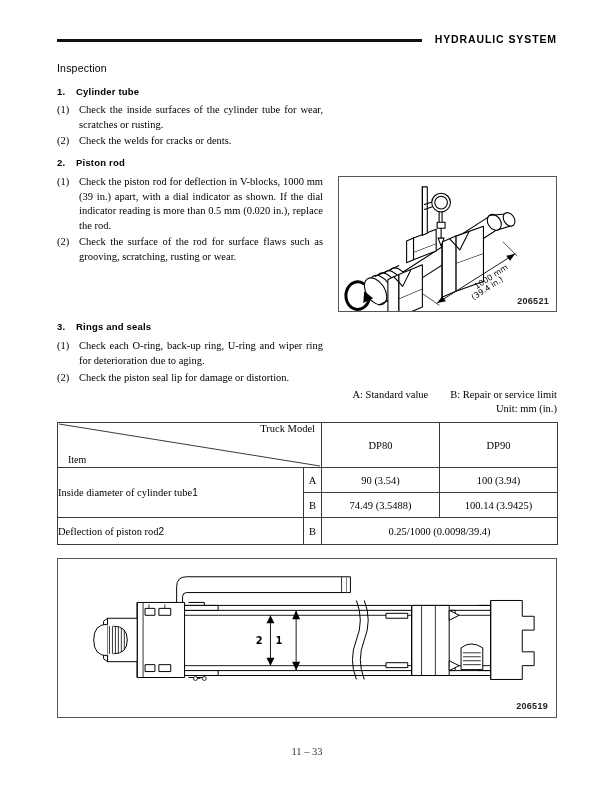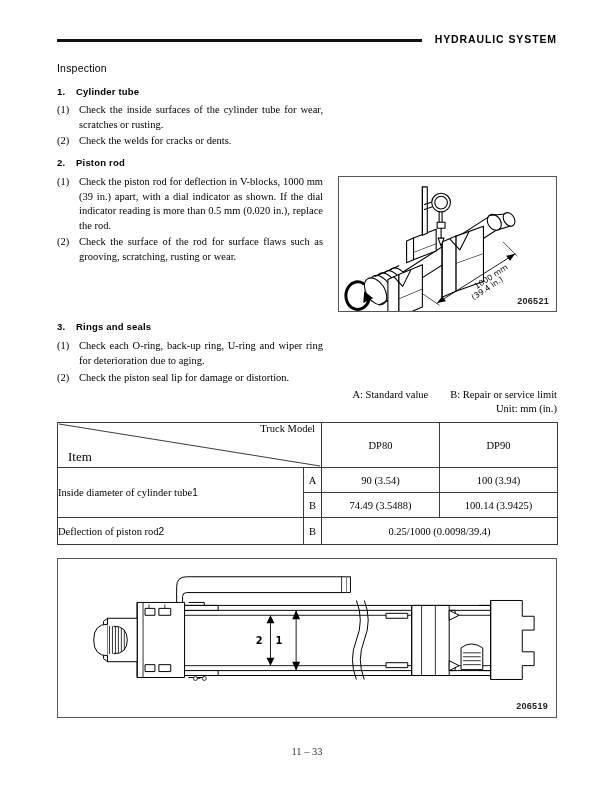--- a/index.html
+++ b/index.html
@@ -120,21 +120,21 @@
   }
   .hdr-diag .tm {
     position: absolute;
     right: 6px; top: 0;
     font-size: 10.5px;
     white-space: nowrap;
   }
   .hdr-diag .it {
     position: absolute;
     left: 10px; bottom: 2px;
-    font-size: 13px;
+    font-size: 10px;
   }
   .model-head {
     text-align: center;
     height: 44px;
   }
   .ab-cell {
     text-align: center;
     width: 18px;
     font-size: 10.5px;
     height: 24px;

